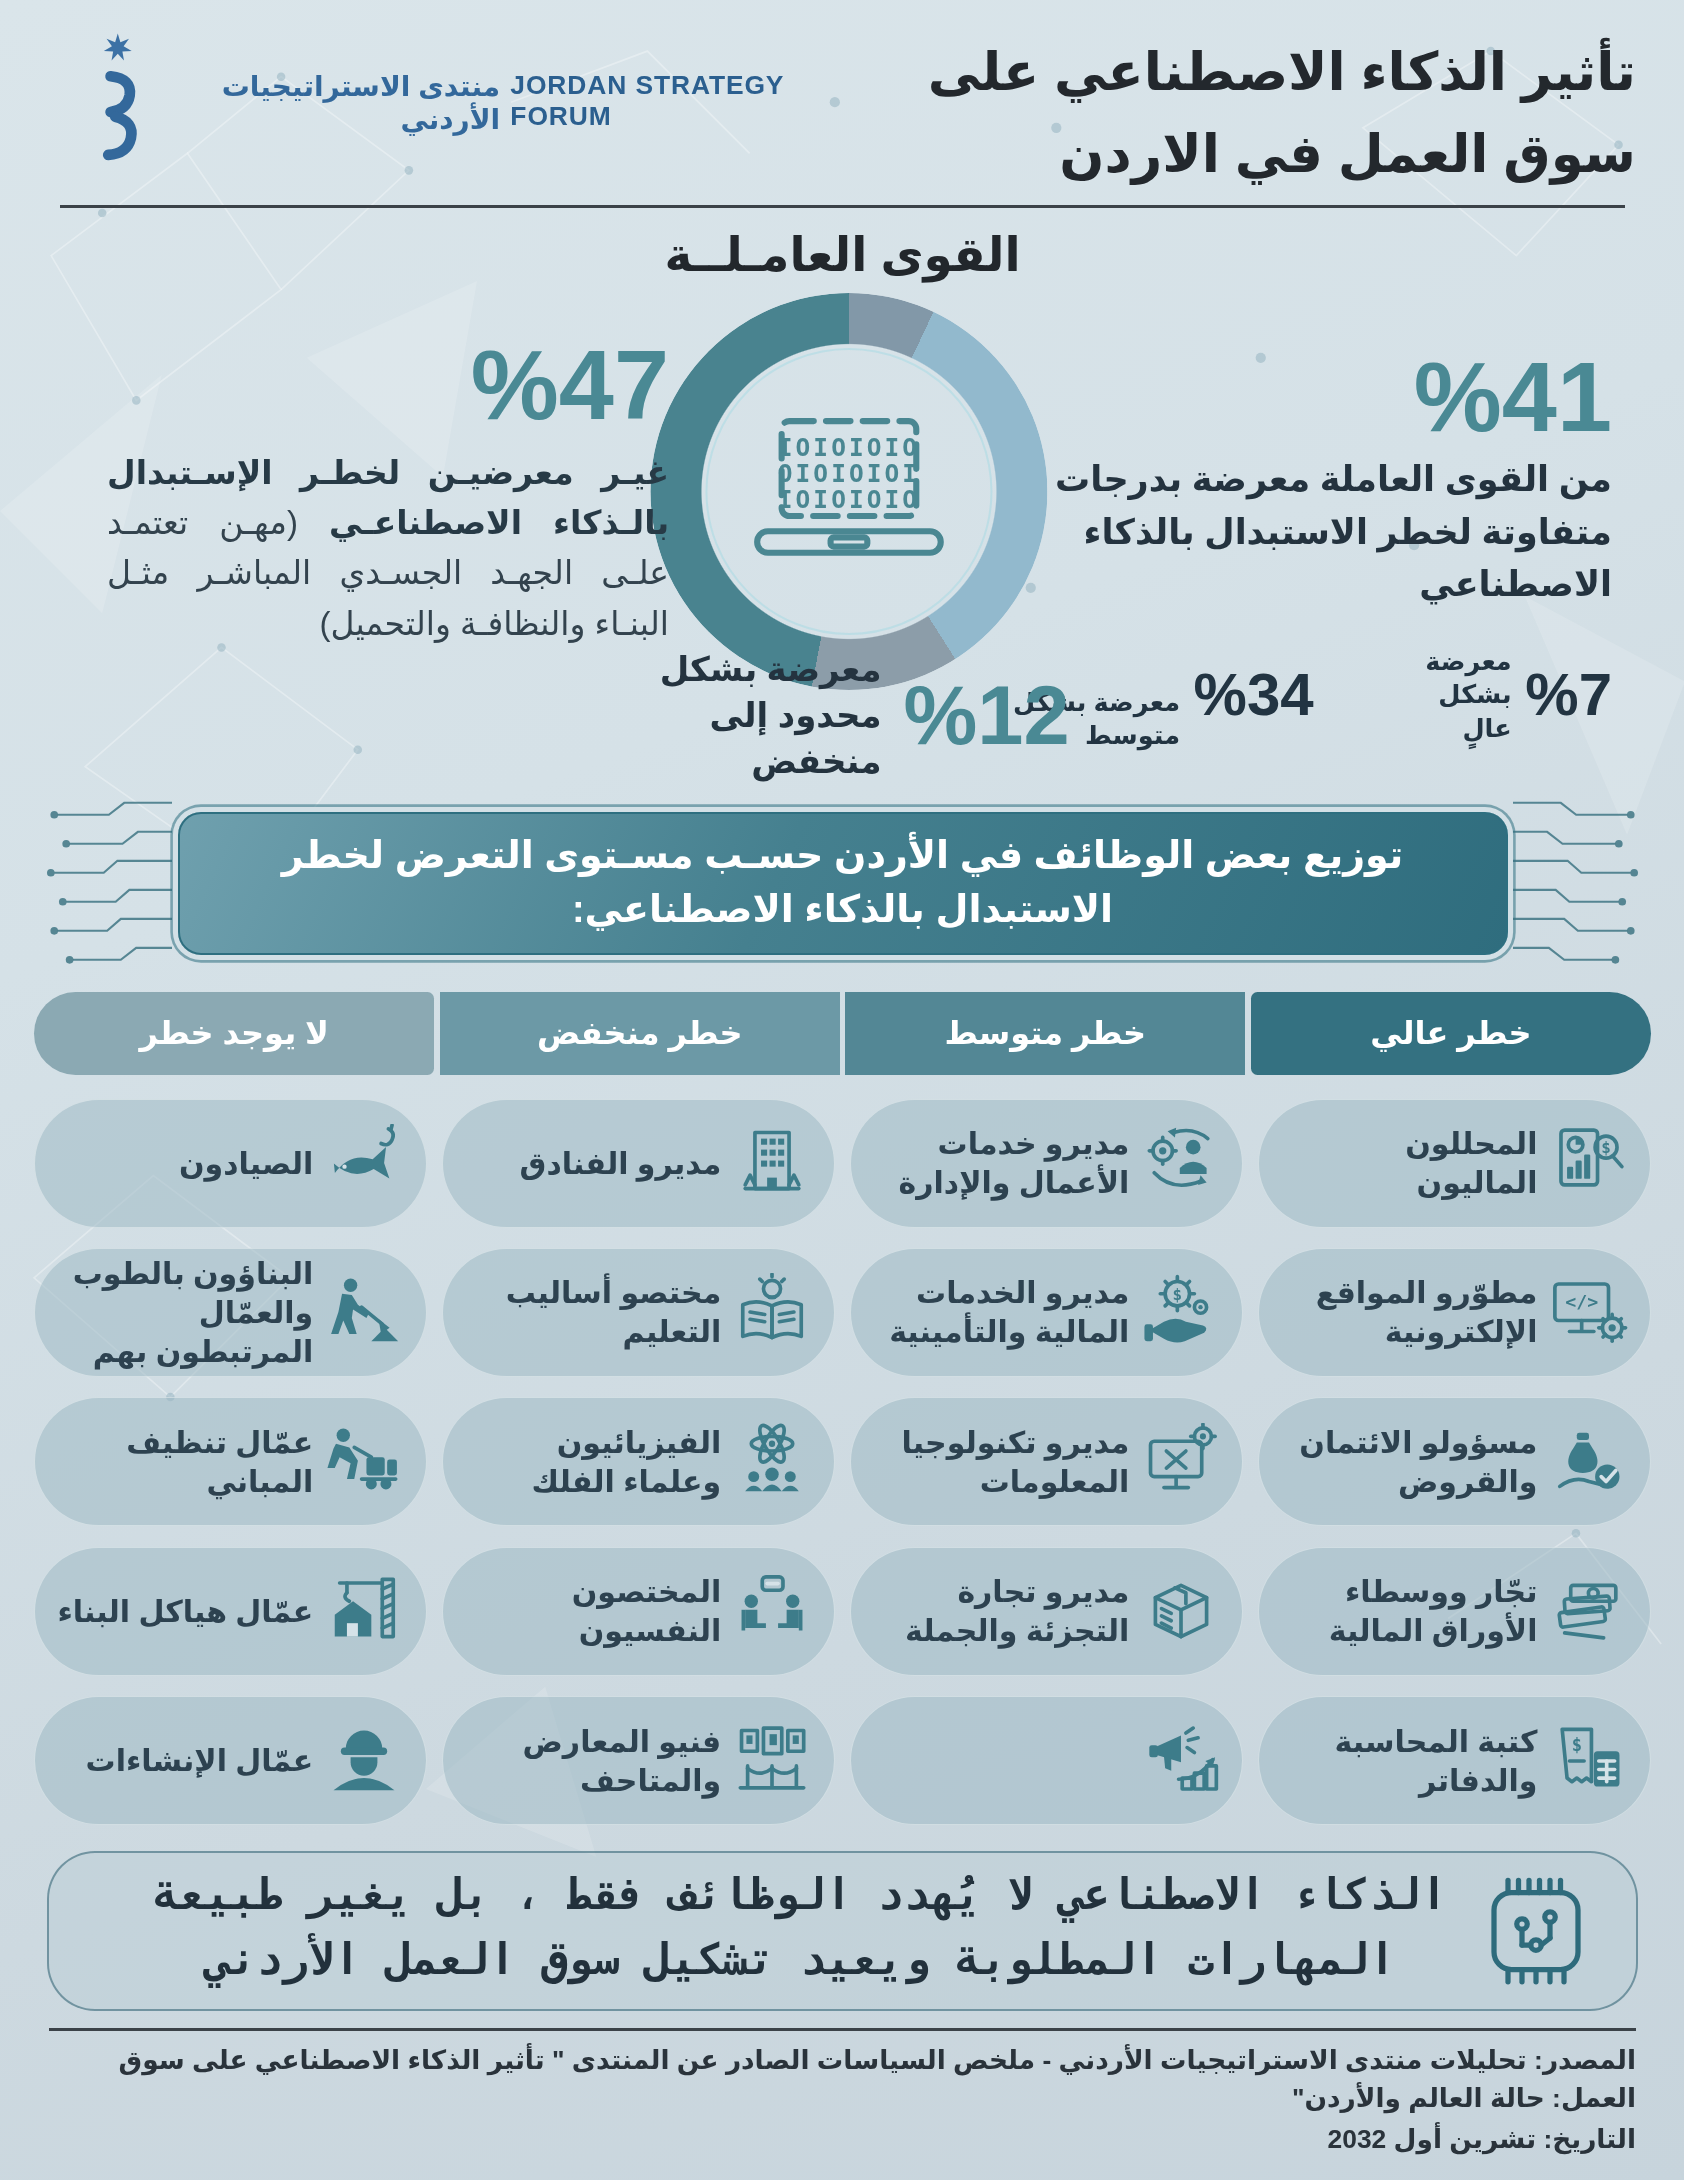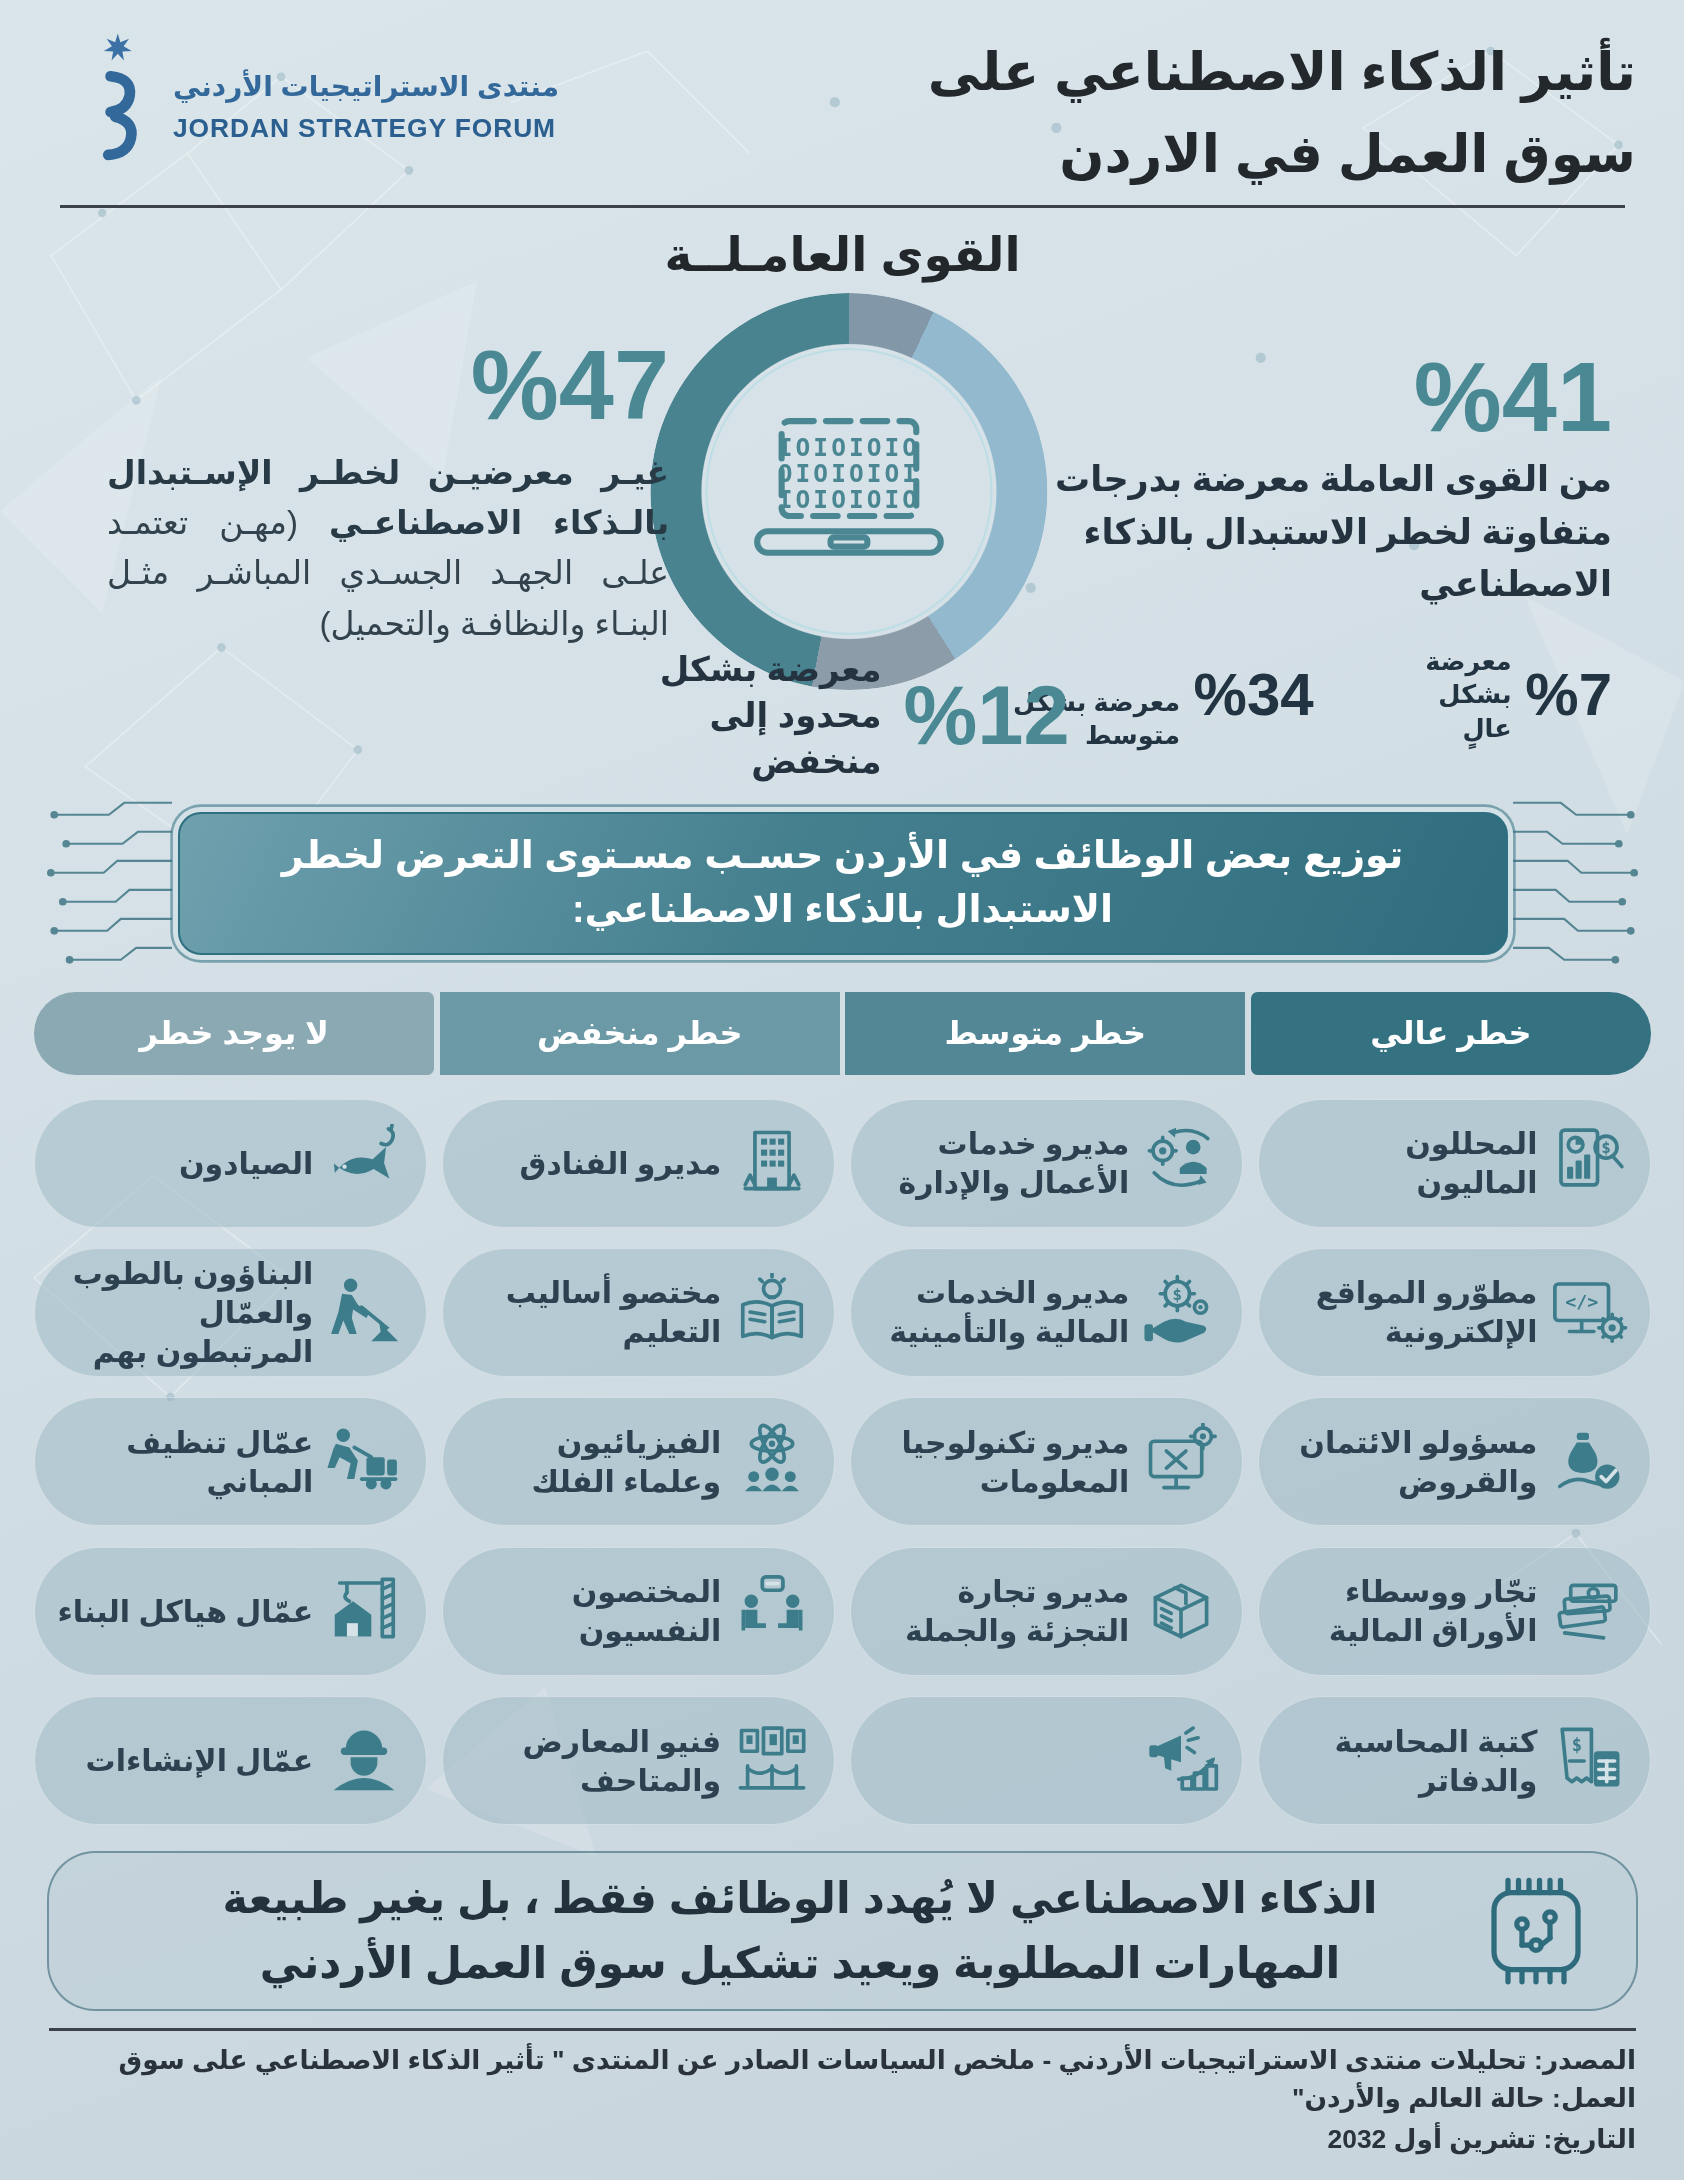--- a/index.html
+++ b/index.html
@@ -7,21 +7,21 @@
   body{width:1685px;height:2181px;overflow:hidden;font-family:"Liberation Sans","DejaVu Sans",sans-serif;}
   .page{position:relative;width:1685px;height:2181px;overflow:hidden;
         background:linear-gradient(160deg,#dae5ea 0%,#d5e1e7 35%,#cdd9e0 70%,#c7d4dc 100%);}
   .bg-net{position:absolute;inset:0;pointer-events:none;}
   .content{position:relative;}
 
   
   .top{display:flex;justify-content:space-between;align-items:flex-start;padding:31px 49px 0 72px;}
   .logo{display:flex;gap:19px;align-items:flex-start;}
   .logo svg{width:82px;height:143px;flex:none;}
-  .logo-text{padding-top:39px;display:flex;flex-direction:column;gap:10.2px;}
+  .logo-text{padding-top:39px;display:flex;flex-direction:row;gap:10.2px;}
   .logo-ar{font-size:28px;font-weight:700;color:#33689B;direction:rtl;}
   .logo-en{font-size:26.4px;font-weight:700;color:#2B5F8F;letter-spacing:0.9px;}
   .main-title{direction:rtl;max-width:801px;text-align:right;font-size:53px;font-weight:800;
               color:#23282d;line-height:1.55;}
   .rule{height:0;border:none;border-top:3.4px solid #3b4248;margin:10.2px 60px 0;}
 
   
   .wf-heading{margin-top:19px;text-align:center;font-size:47px;font-weight:800;color:#22272c;direction:rtl;}
   .hero{position:relative;height:504px;margin:0 34px;}
   .donut-wrap{position:absolute;left:50%;top:10.2px;transform:translateX(-48.5%);width:397px;height:397px;}
@@ -86,21 +86,21 @@
 
   svg .ln{fill:none;stroke:currentColor;stroke-width:3;stroke-linecap:round;stroke-linejoin:round;}
   svg .fl{fill:currentColor;stroke:none;}
   svg .tx{fill:currentColor;font-weight:700;font-family:"DejaVu Sans Mono",monospace;}
   svg .bg{fill:none;stroke:#d5e2e8;stroke-width:3;stroke-linecap:round;stroke-linejoin:round;}
   svg .bg2{fill:#d5e2e8;stroke:none;}
 
   
   .conclusion{margin:25.6px 47px 0;border:2.6px solid rgba(43,95,111,.55);border-radius:48px;
               background:rgba(182,202,211,.38);padding:13.6px 179px 13.6px 94px;
-              display:flex;align-items:flex-end;position:relative;min-height:128px;box-sizing:border-box;}
+              display:flex;align-items:flex-end;position:relative;min-height:128px;box-sizing:border-box;font-family:Liberation Mono, monospace;}
   .conclusion p{margin:0;flex:1;direction:rtl;text-align:center;font-size:43px;font-weight:800;
                 color:#22313c;line-height:1.5;}
   .chip{position:absolute;right:37px;top:50%;transform:translateY(-50%);width:126px;height:126px;color:#2E6B7C;}
 
   
   .footer{margin:17px 49px 0;}
   .src{direction:rtl;text-align:right;font-size:26.4px;font-weight:700;color:#2a333b;line-height:1.45;margin-top:10.2px;}
   .date{direction:rtl;text-align:right;font-size:26.4px;font-weight:700;color:#2a333b;line-height:1.4;margin-top:3.4px;}
 </style>
 </head>

